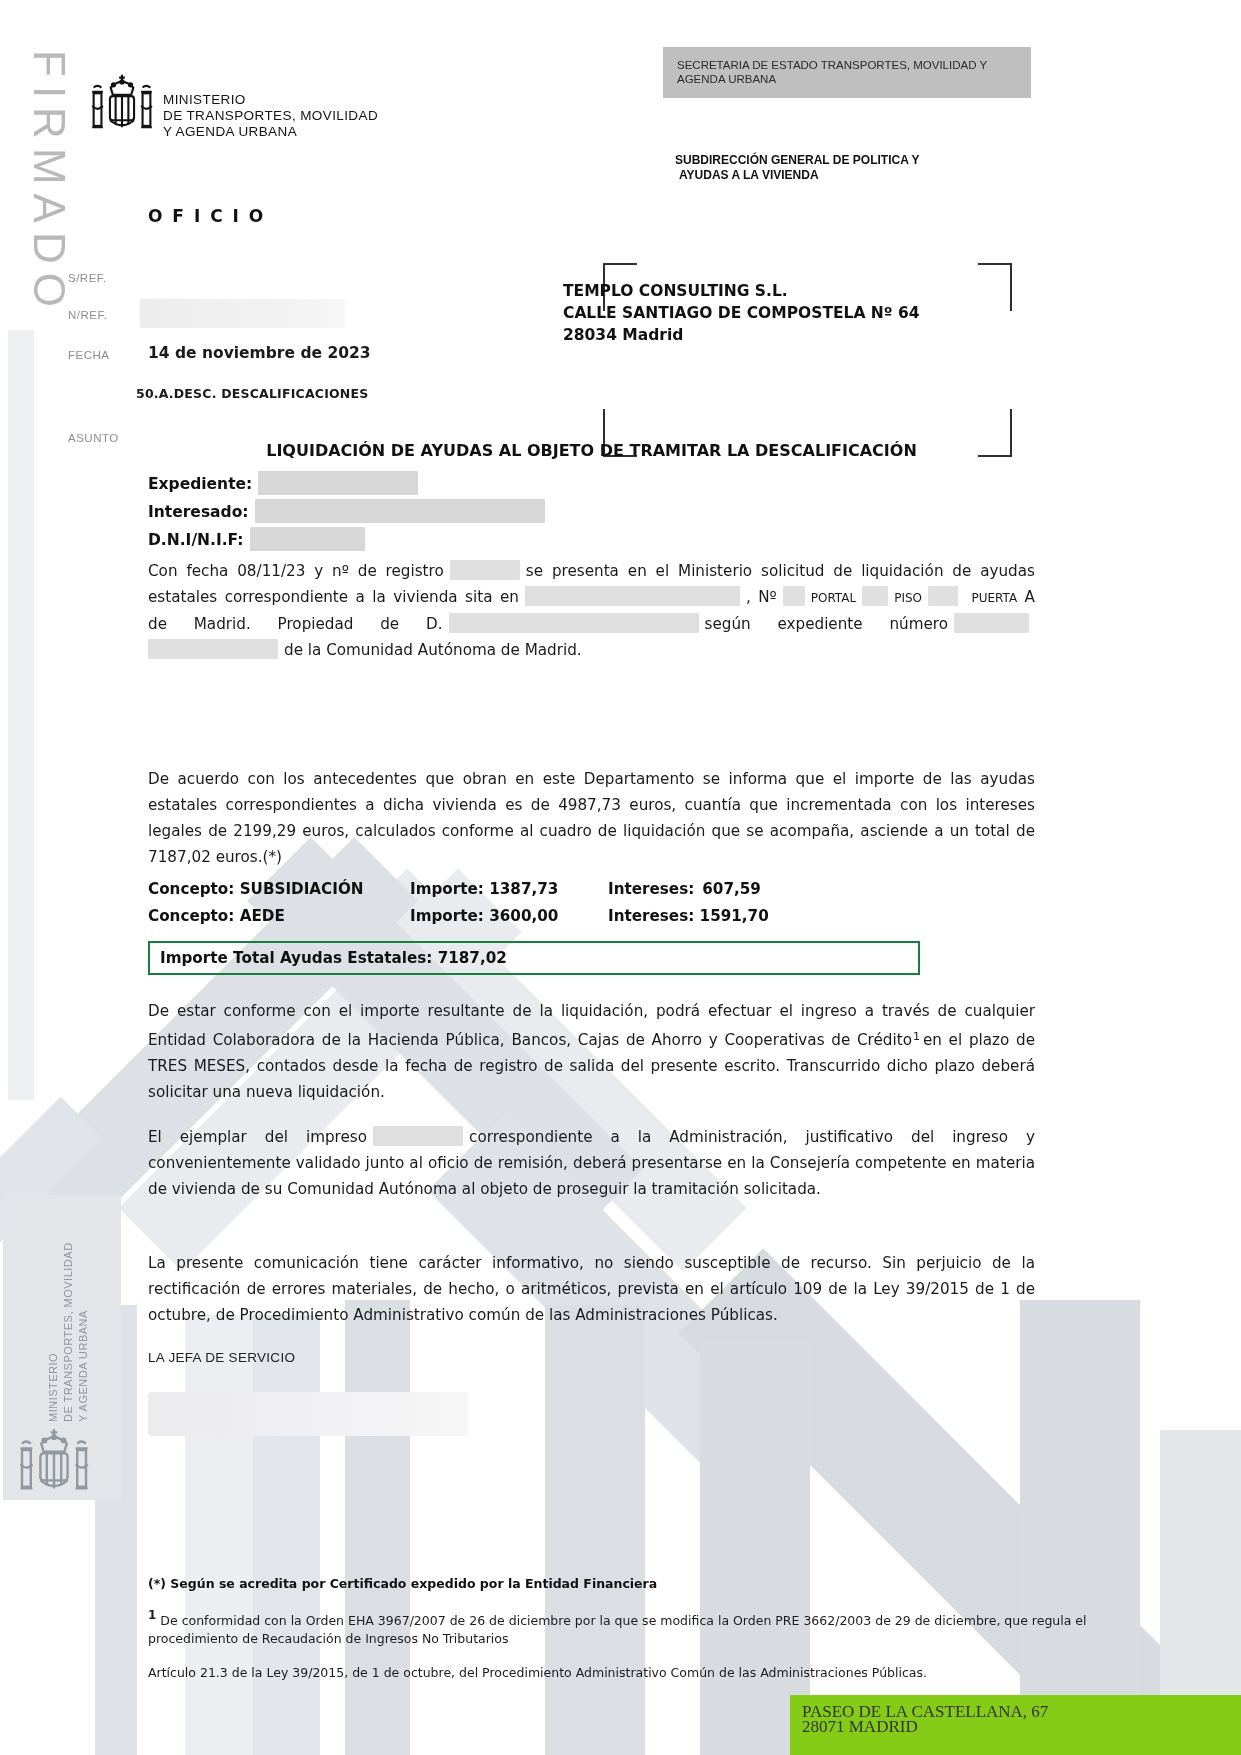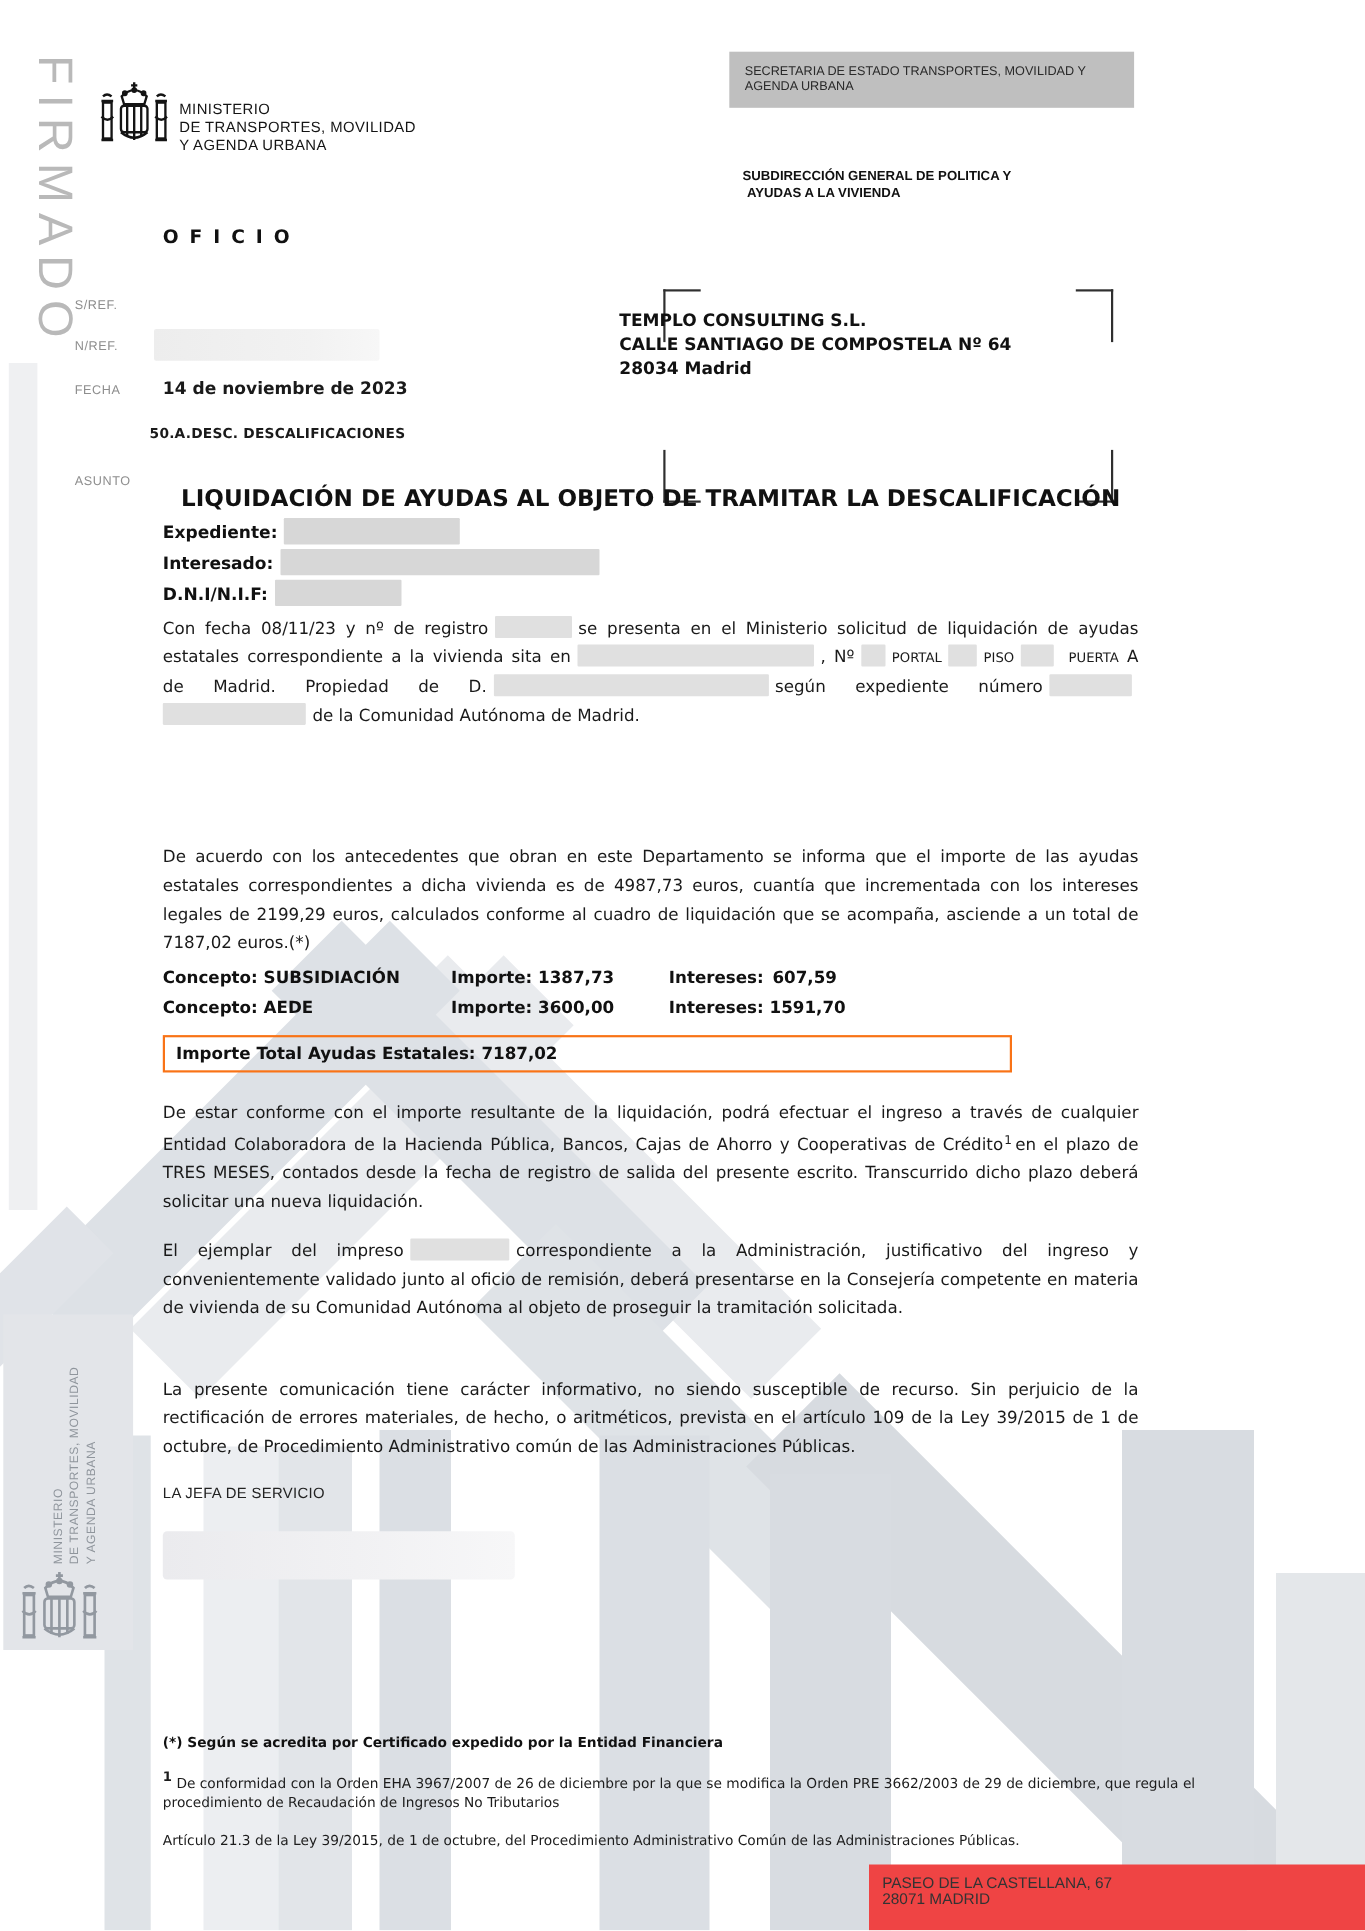--- a/index.html
+++ b/index.html
@@ -34,43 +34,43 @@
           margin:0 6px;border-radius:1px;}
   .redact.big{height:24px;background:#d7d7d7;vertical-align:-6px;}
   .nref-box{left:140px;top:299px;width:205px;height:29px;z-index:2;position:absolute;
             background:linear-gradient(90deg,#ededed,#f2f2f2 70%,#f7f7f7);border-radius:2px;}
   .bracket{position:absolute;z-index:2;width:32px;height:46px;}
   .b-tl{border-top:2px solid #2f2f2f;border-left:2px solid #2f2f2f;}
   .b-tr{border-top:2px solid #2f2f2f;border-right:2px solid #2f2f2f;}
   .b-bl{border-bottom:2px solid #2f2f2f;border-left:2px solid #2f2f2f;}
   .b-br{border-bottom:2px solid #2f2f2f;border-right:2px solid #2f2f2f;}
   .recipient{left:563px;top:280px;font-size:15.5px;font-weight:bold;line-height:22px;color:#111;}
-  .doc-title{left:148px;top:441px;width:887px;text-align:center;font-size:21px;font-weight:bold;color:#111;}
+  .doc-title{left:148px;top:441px;width:887px;text-align:center;font-size:16px;font-weight:bold;color:#111;}
   .case{left:148px;top:470px;font-size:15.5px;font-weight:bold;line-height:28px;color:#111;}
   .para{position:absolute;left:148px;width:887px;z-index:2;font-size:15.2px;line-height:26px;
         text-align:justify;color:#1a1a1a;margin:0;}
   .smallcaps{font-size:12px;}
   .amounts{left:148px;top:876px;width:760px;font-size:15.2px;font-weight:bold;line-height:27px;color:#111;}
   .amounts .row{position:relative;height:27px;}
   .amounts .c1{position:absolute;left:0;}
   .amounts .c2{position:absolute;left:262px;}
   .amounts .c3{position:absolute;left:460px;}
   .amounts .val{display:inline-block;width:64px;text-align:center;}
-  .totalbox{left:148px;top:941px;width:758px;height:30px;border:2px solid #f97316;z-index:2;position:absolute;
+  .totalbox{left:148px;top:941px;width:758px;height:30px;border:2px solid #15803d;z-index:2;position:absolute;
             font-size:15.2px;font-weight:bold;line-height:30px;padding-left:10px;color:#111;background:transparent;}
   .signer{left:148px;top:1350px;font-family:"Liberation Sans",sans-serif;font-size:13.5px;letter-spacing:.3px;color:#222;}
   .sig-blur{left:148px;top:1392px;width:320px;height:44px;z-index:2;position:absolute;border-radius:4px;
             background:linear-gradient(90deg,#ebebee 0%,#f1f1f3 55%,#f7f7f8 100%);}
   .fn-star{left:148px;top:1576px;font-size:12.5px;font-weight:bold;color:#111;}
   .fn{left:148px;top:1606px;width:977px;font-size:12.5px;line-height:18px;color:#1c1c1c;}
   .fn .supmark{font-size:12px;font-weight:bold;vertical-align:6px;margin-right:4px;}
   .fn .art{margin-top:16px;}
   sup.s1{font-size:11px;vertical-align:5px;margin:0 3px 0 1px;}
-  .footerbox{left:790px;top:1695px;width:451px;height:60px;background:#ef4444;z-index:1;position:absolute;
-             font-family:Liberation Sans, sans-serif;font-size:14px;line-height:15px;color:#333;
+  .footerbox{left:790px;top:1695px;width:451px;height:60px;background:#84cc16;z-index:1;position:absolute;
+             font-family:Liberation Serif, serif;font-size:17px;line-height:15px;color:#333;
              padding:9px 0 0 12px;box-sizing:border-box;}
   .stamp-text{left:46px;top:1422px;transform:rotate(-90deg);transform-origin:top left;
               font-family:"Liberation Sans",sans-serif;font-size:11px;line-height:15px;
               letter-spacing:.5px;color:#8f959c;white-space:nowrap;z-index:2;position:absolute;}
 </style>
 </head>
 <body>
 
 <div class="page">
 

